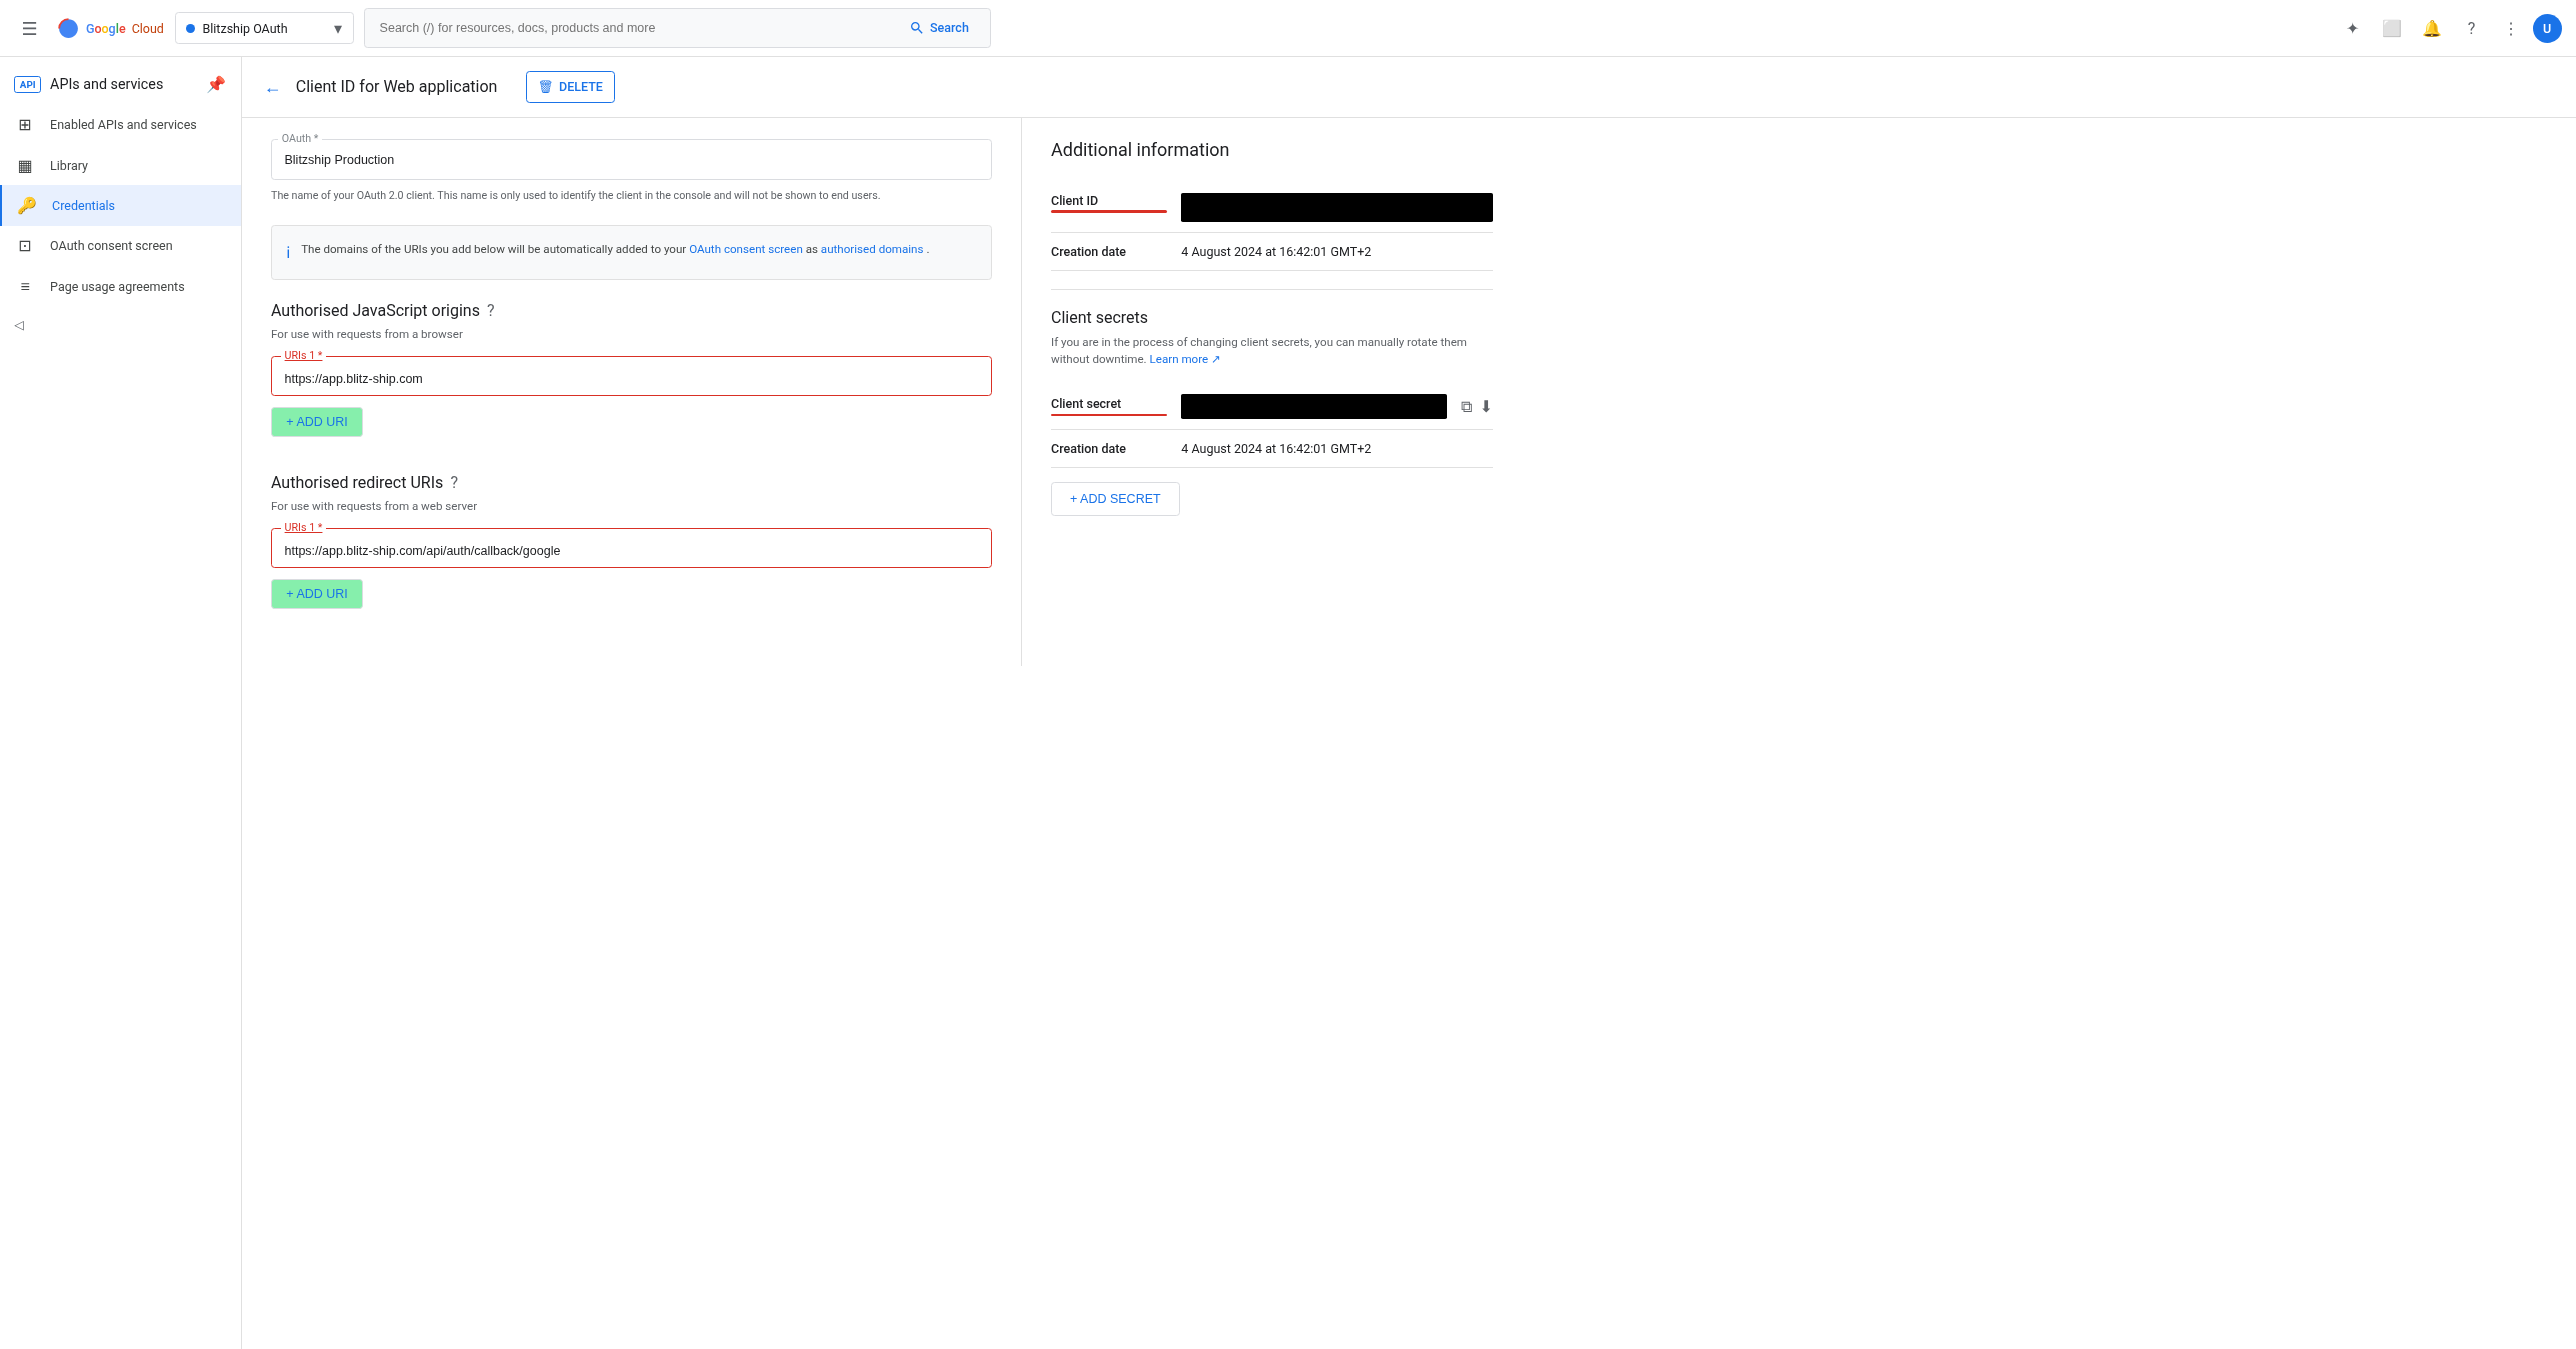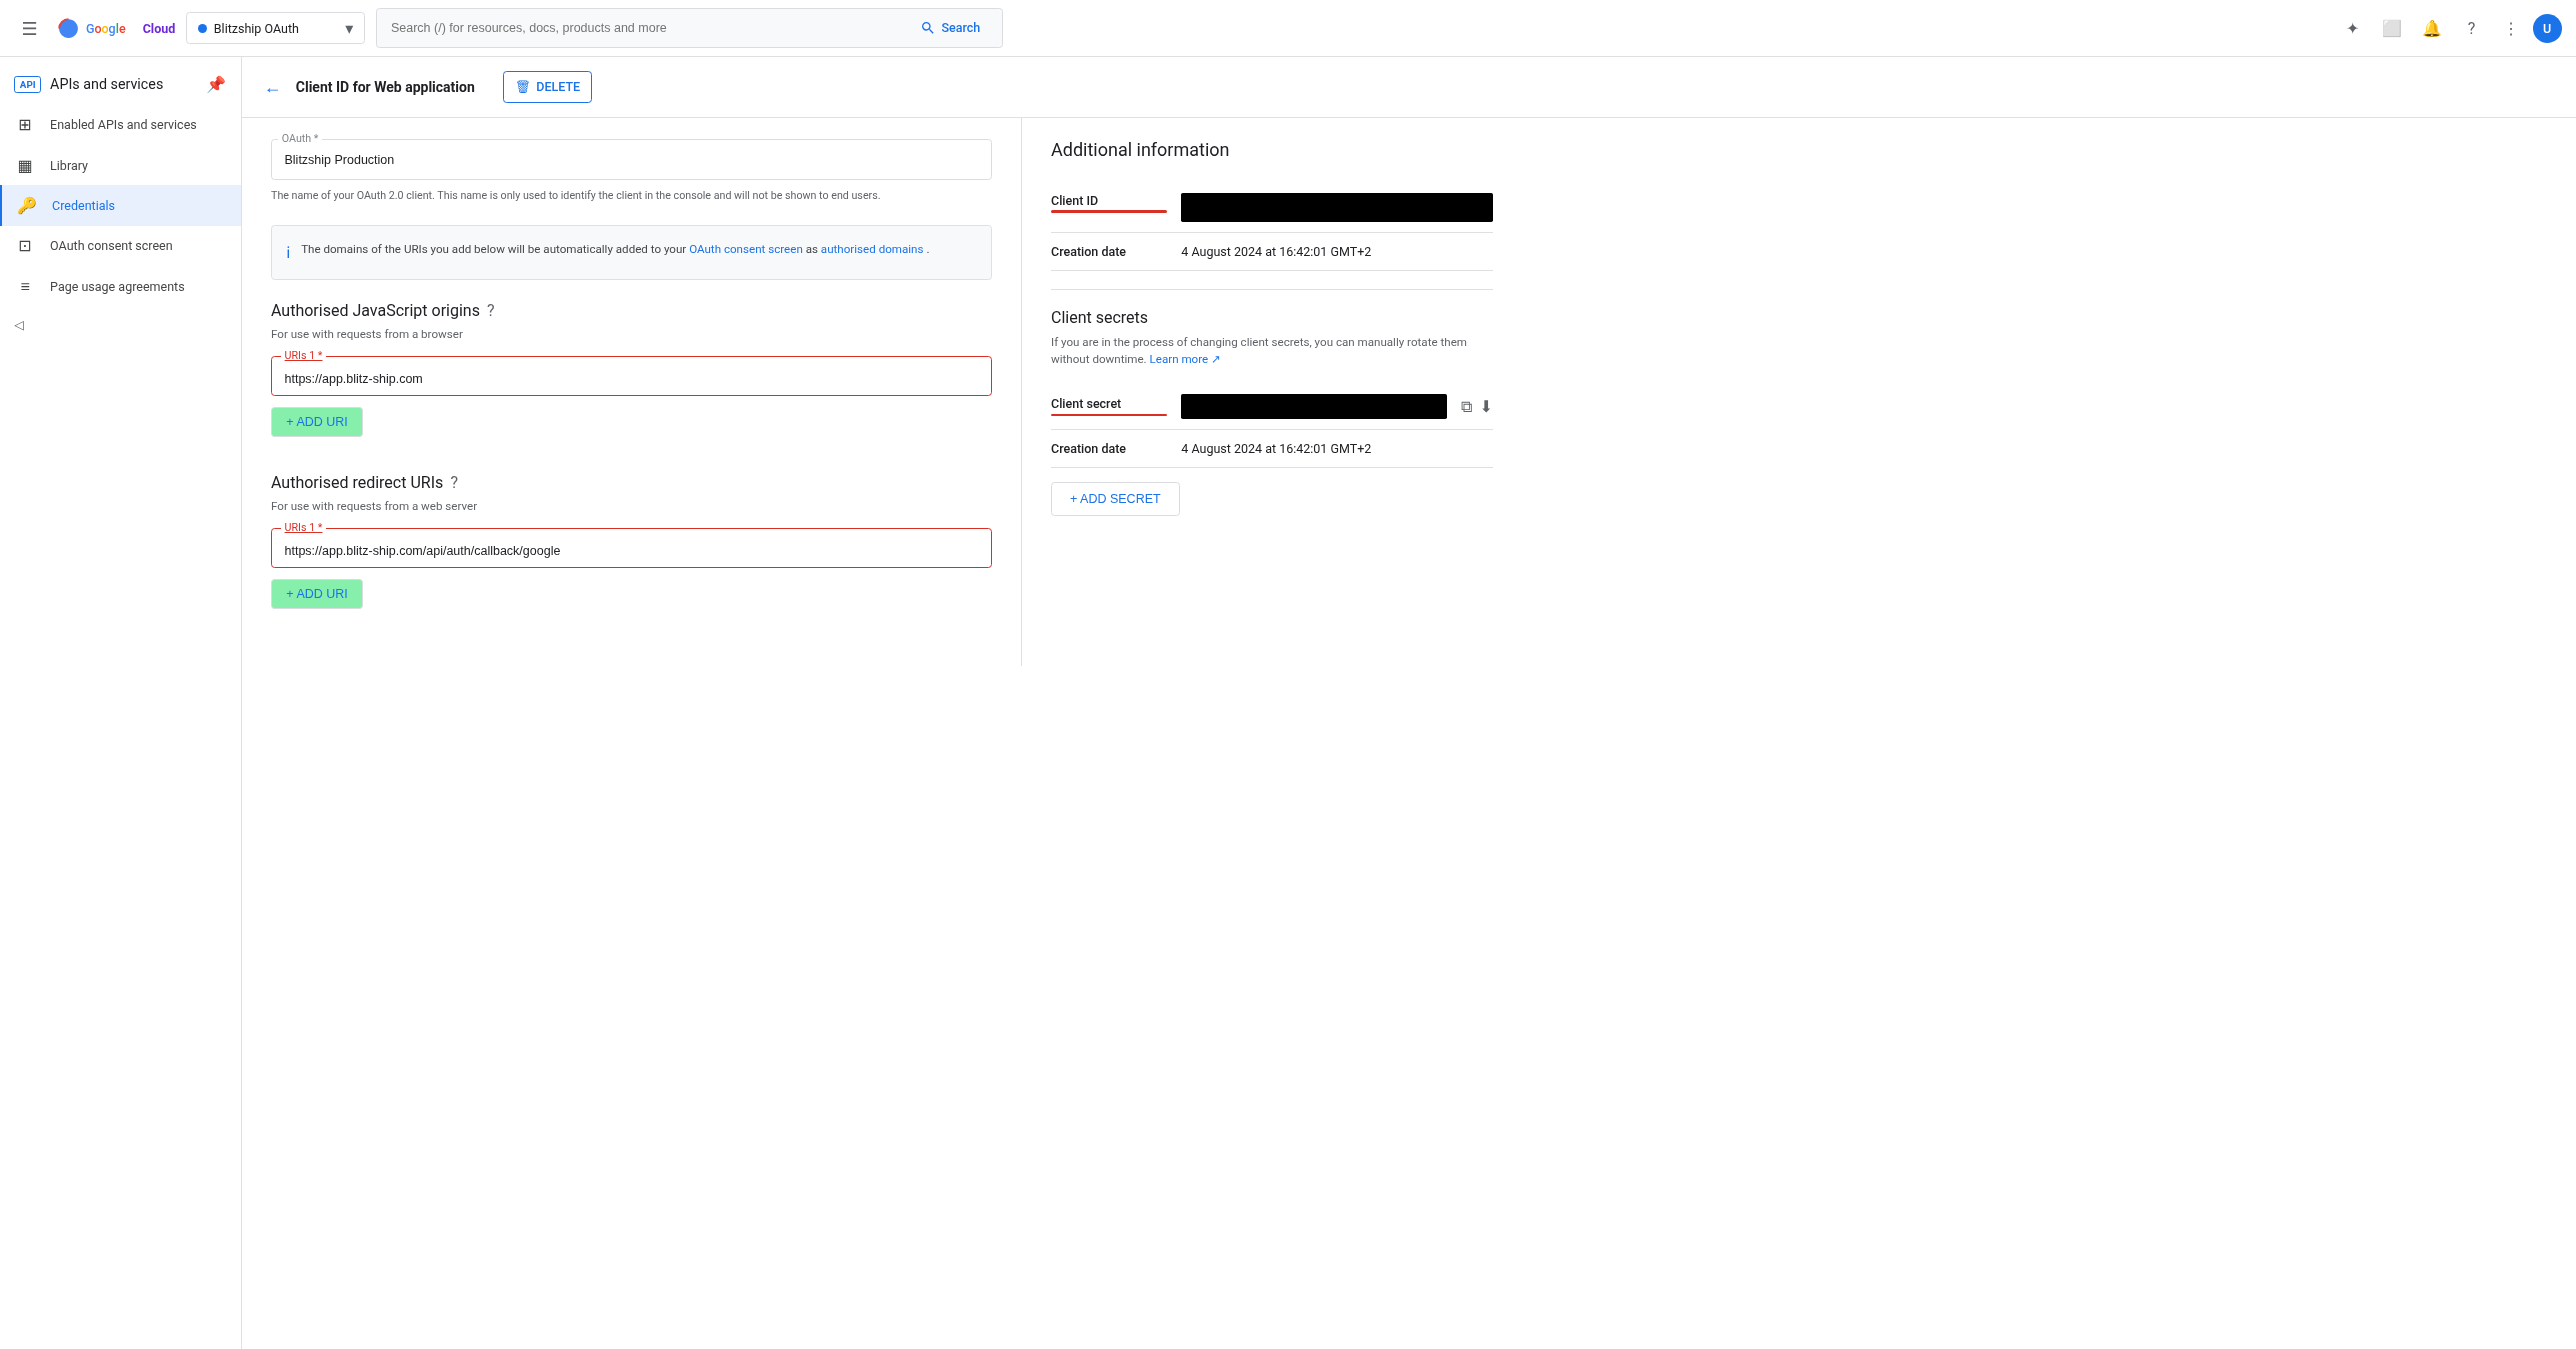--- a/index.html
+++ b/index.html
@@ -19,21 +19,21 @@
       z-index: 100;
     }
     .hamburger-icon { font-size: 18px; color: #5f6368; cursor: pointer; padding: 7.2px; }
     .google-cloud-logo { display: flex; align-items: center; gap: 5.4px; }
     .logo-g { color: #4285f4; font-weight: 500; }
     .logo-o1 { color: #ea4335; font-weight: 500; }
     .logo-o2 { color: #fbbc05; font-weight: 500; }
     .logo-g2 { color: #4285f4; font-weight: 500; }
     .logo-l { color: #34a853; font-weight: 500; }
     .logo-e { color: #ea4335; font-weight: 500; }
-    .logo-cloud { color: #6d28d9; font-weight: 700; margin-left: 14px; }
+    .logo-cloud { color: #c2410c; font-weight: 400; margin-left: 3px; }
 
     .project-selector {
       display: flex; align-items: center; gap: 7.2px;
       border: 0.9px solid #dadce0; border-radius: 3.6px;
       padding: 5.4px 10.7px; cursor: pointer; min-width: 179px;
     }
     .project-dot { width: 9px; height: 9px; background: #1a73e8; border-radius: 50%; }
     .project-name { font-size: 12.5px; color: #202124; }
     .dropdown-arrow { font-size: 16px; color: #5f6368; margin-left: auto; }
 
@@ -107,21 +107,21 @@
       background: #fff;
     }
 
     
     .page-header {
       display: flex; align-items: center; gap: 14.3px;
       padding: 14.3px 21.5px;
       border-bottom: 0.9px solid #e0e0e0;
     }
     .back-button { color: #1a73e8; font-size: 18px; cursor: pointer; }
-    .page-title { font-size: 14px; font-weight: 700; color: #202124; }
+    .page-title { font-size: 16px; font-weight: 400; color: #202124; }
     .delete-button {
       display: flex; align-items: center; gap: 5.4px;
       color: #1a73e8; font-size: 12.5px; font-weight: 500;
       cursor: pointer; padding: 7.2px 10.7px;
       border: 0.9px solid #1a73e8; border-radius: 3.6px;
       margin-left: 14.3px;
     }
 
     
     .content-area {

